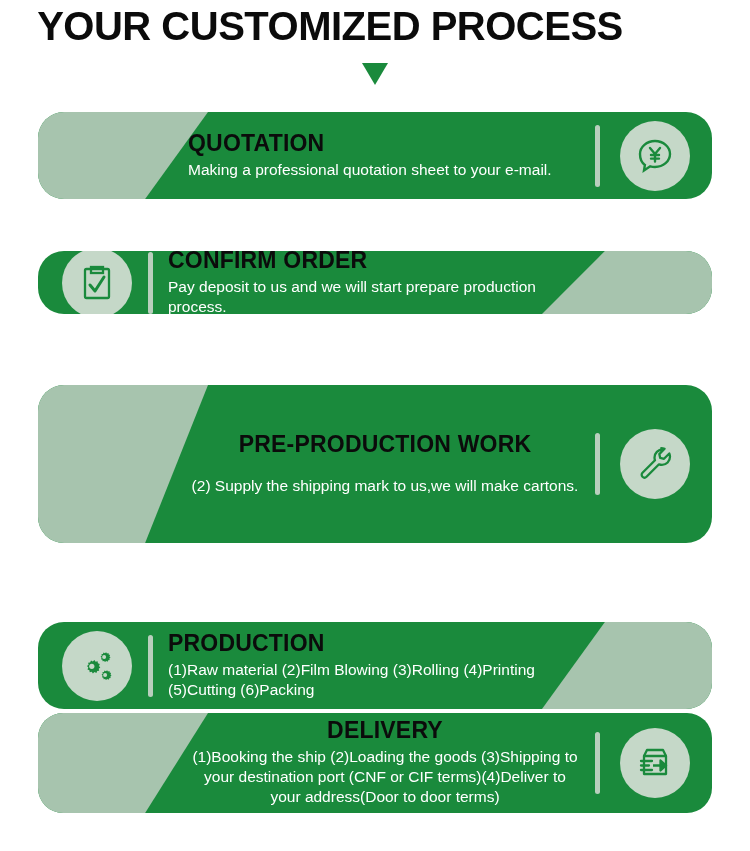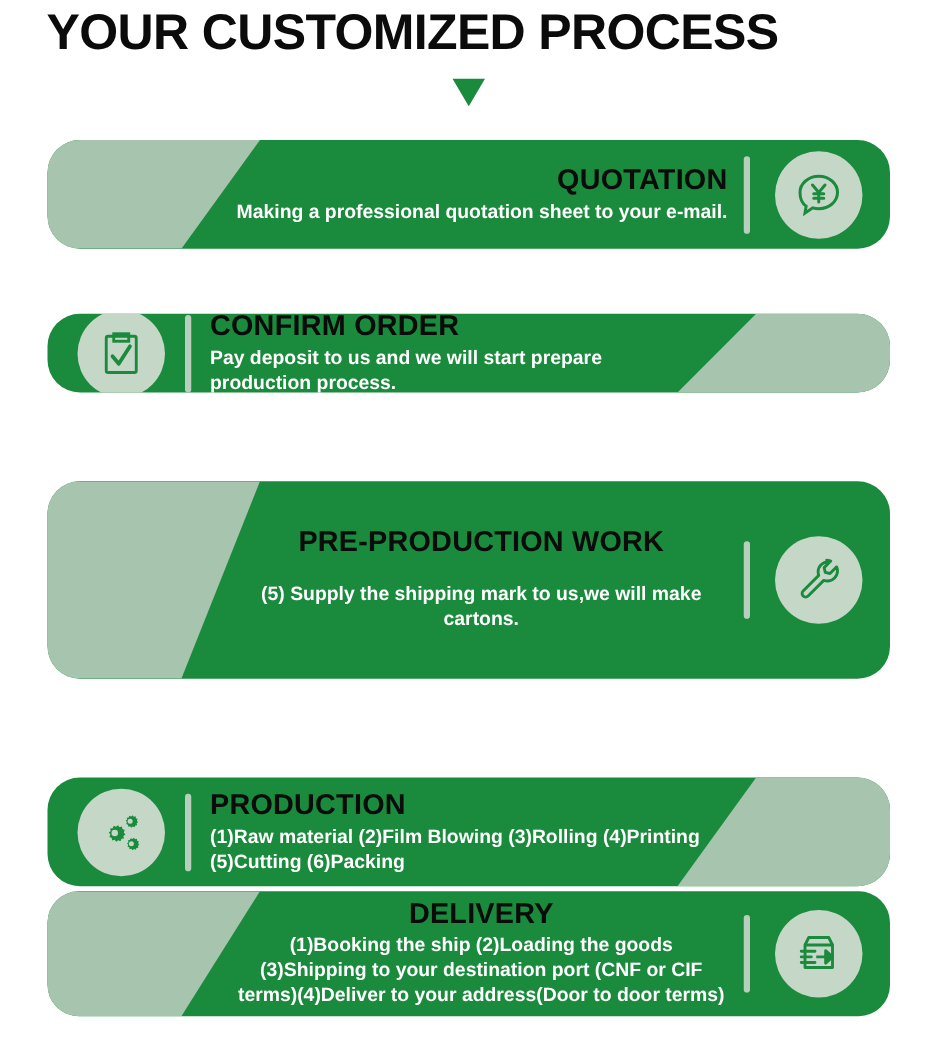--- a/index.html
+++ b/index.html
@@ -31,23 +31,23 @@
   .sep-right{right:112px;}
   .sep-left{left:110px;}
 
   .content{position:absolute;top:0;bottom:0;display:flex;flex-direction:column;
     justify-content:center;}
   .content-right{left:150px;right:130px;}
   .content-left{left:130px;right:150px;}
 
   .c-title{font-size:23px;font-weight:bold;color:#0b0b0b;line-height:1.12;
     letter-spacing:0.2px;margin-bottom:3px;}
-  .c-body{font-size:15.5px;font-weight:bold;color:#ffffff;line-height:1.30;}
+  .c-body{font-size:15.5px;font-weight:normal;color:#ffffff;line-height:1.30;}
   .c-body.gap{margin-top:16px;}
-  .align-right{text-align:right;}
+  .align-right{text-align:left;}
   .align-left{text-align:left;}
   .align-center{text-align:center;}
 
   svg{display:block;}
 </style>
 </head>
 <body>
 
 <div class="page">
 
@@ -85,21 +85,21 @@
         <rect x="16" y="6" width="12" height="6" fill="none" stroke="#1a8a3c" stroke-width="2.3"></rect>
         <path d="M15 24l5 6 9-14" fill="none" stroke="#1a8a3c" stroke-width="3" stroke-linecap="round" stroke-linejoin="round"></path>
       </svg>
     </div>
   </div>
 
   <div class="card" style="top:385px;height:158px;">
     <div class="wedge wedge-left"></div>
     <div class="content content-right align-center">
       <div class="c-title">PRE-PRODUCTION WORK</div>
-      <div class="c-body gap">(5) Supply the shipping mark to us,we will make cartons.</div>
+      <div class="c-body gap">(2) Supply the shipping mark to us,we will make cartons.</div>
     </div>
     <div class="sep sep-right"></div>
     <div class="icon-circle icon-right">
       <svg width="44" height="44" viewBox="0 0 44 44">
         <path d="M29.5 7.5c-4.4 0-8 3.6-8 8 0 1 .2 2 .5 2.8L9.5 30.8c-1.1 1.1-1.1 2.9 0 4s2.9 1.1 4 0L26 22.3c.9.3 1.9.5 3 .5 4.4 0 8-3.6 8-8 0-1.2-.3-2.3-.7-3.3L31 16.8l-3.8-.9-.9-3.8 5.3-5.3c-1-.4-2.1-.7-3.3-.7z" fill="none" stroke="#1a8a3c" stroke-width="2.3" stroke-linejoin="round"></path>
       </svg>
     </div>
   </div>
 
   <div class="card" style="top:622px;height:87px;">

